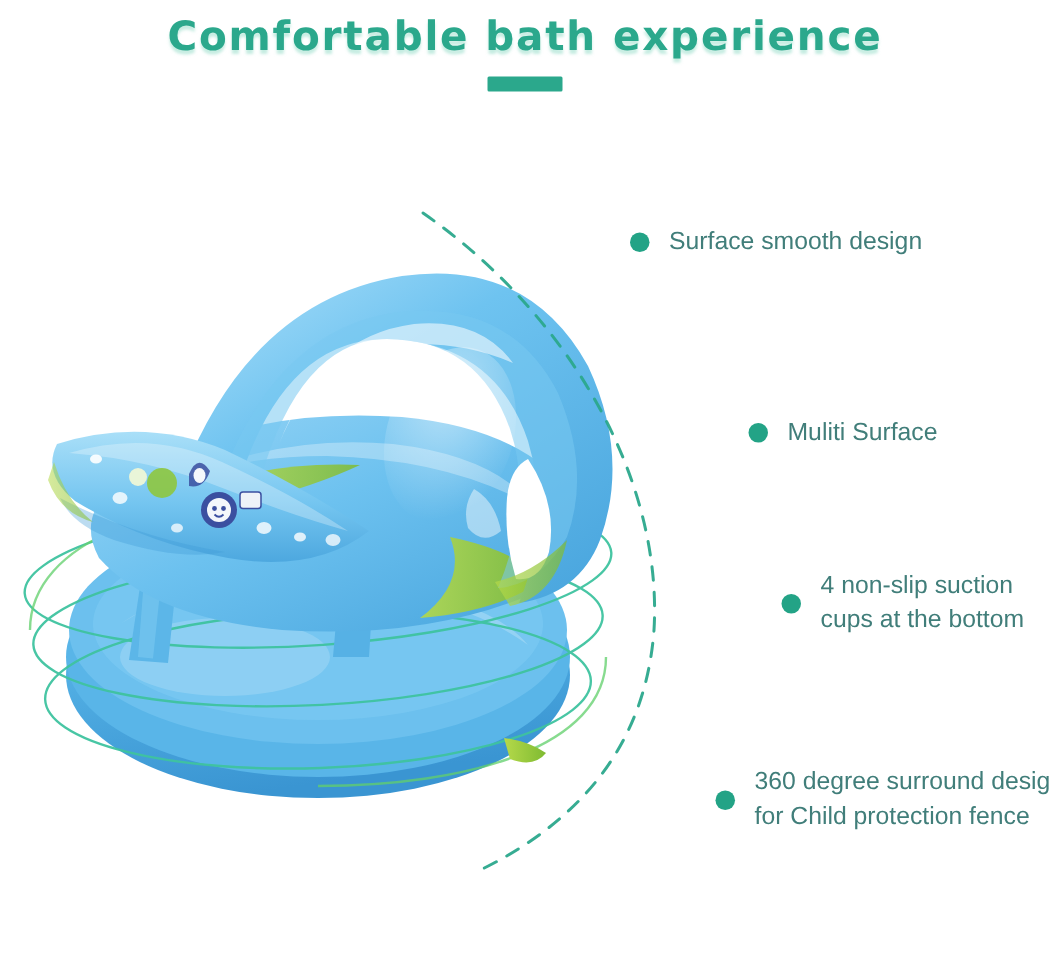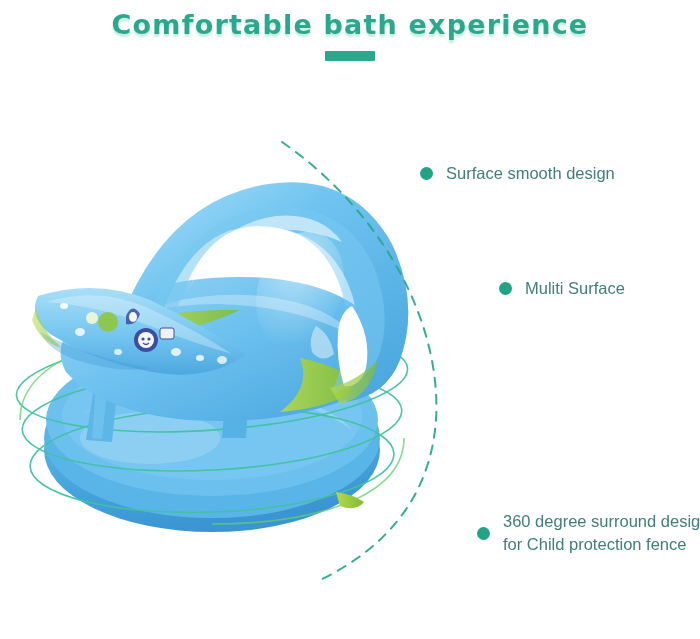--- a/index.html
+++ b/index.html
@@ -57,21 +57,21 @@
     margin-right: 13px;
   }
   .feature-text {
     color: #417e7a;
     font-size: 16.5px;
     line-height: 23px;
     white-space: nowrap;
   }
   .feature-text .line2 { display: block; }
 
-  #feature-1 { left: 420px; top: 162px; }
+  #feature-1 { left: 420px; top: 150px; }
   #feature-2 { left: 499px; top: 277px; }
   #feature-3 { left: 521px; top: 379px; }
   #feature-4 { left: 477px; top: 510px; }
 
   
   #product-art {
     position: absolute;
     left: 0;
     top: 120px;
     width: 470px;
@@ -219,20 +219,27 @@
     </span>
   </div>
 
   <div class="feature" id="feature-2">
     <span class="feature-bullet"></span>
     <span class="feature-text">
       <span>Muliti Surface</span>
     </span>
   </div>
 
+  <div class="feature" id="feature-3">
+    <span class="feature-bullet"></span>
+    <span class="feature-text">
+      <span class="line1">4 non-slip suction</span>
+      <span class="line2">cups at the bottom</span>
+    </span>
+  </div>
 
   <div class="feature" id="feature-4">
     <span class="feature-bullet"></span>
     <span class="feature-text">
       <span class="line1">360 degree surround design</span>
       <span class="line2">for Child protection fence</span>
     </span>
   </div>
 
 </div>

